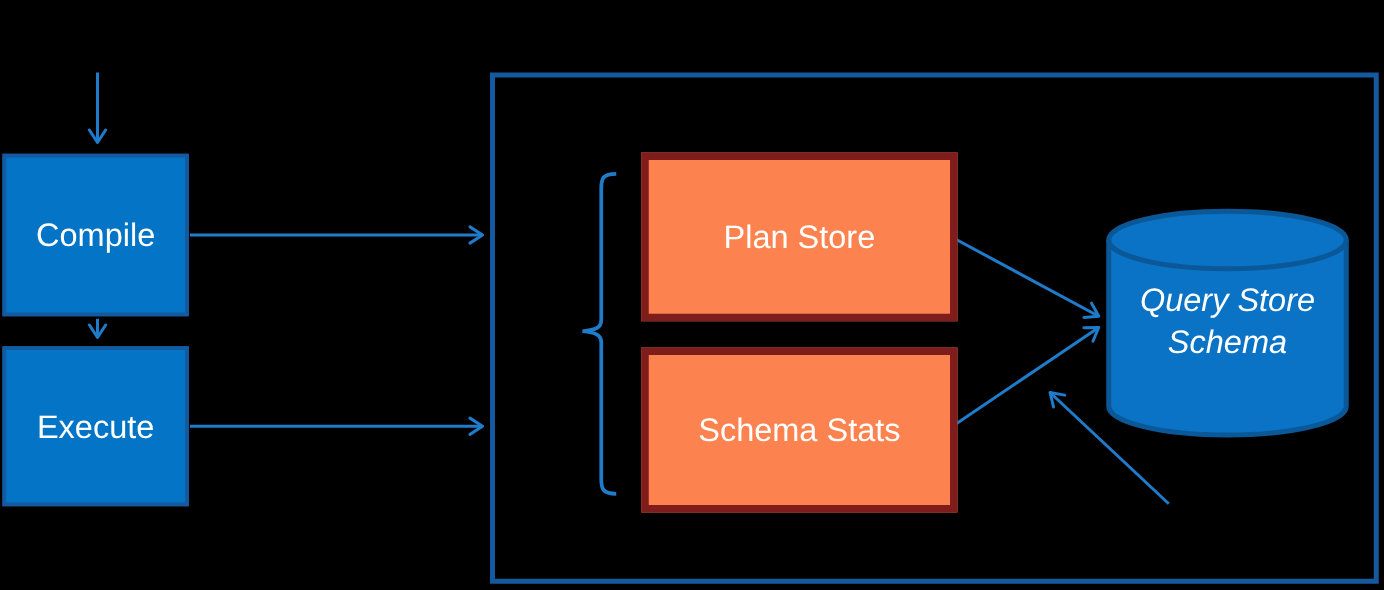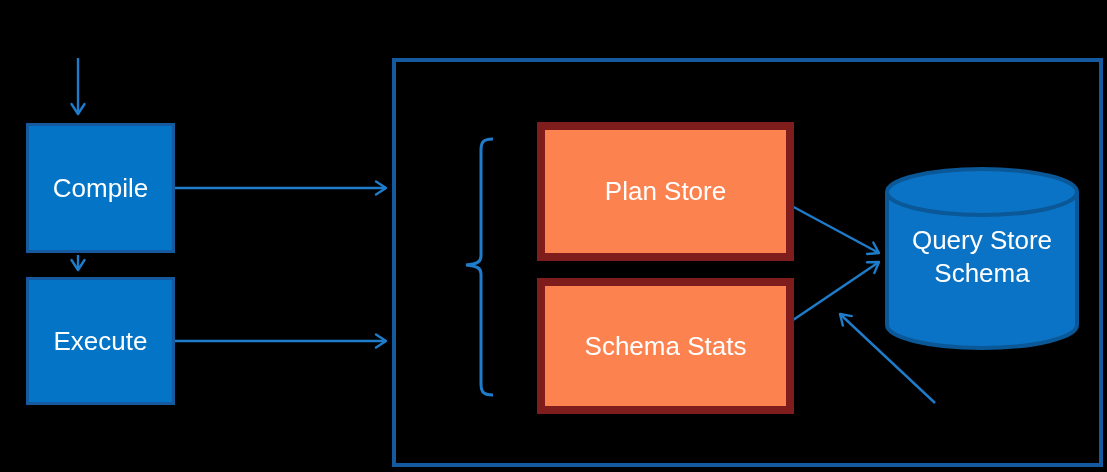--- a/index.html
+++ b/index.html
@@ -14,24 +14,23 @@
   .layer { position: absolute; left: 0; top: 0; z-index: 1; }
   .node {
     position: absolute;
     display: flex;
     align-items: center;
     justify-content: center;
     color: #fff;
     font-size: 26px;
     z-index: 2;
     text-align: center;
-    margin-left: 24px;
   }
   .blue-node   { background: #0374C6; border: 3px solid #155A9E; }
-  .orange-node { background: #FC8350; border: 8px solid #7f1d1d; text-align: right; }
+  .orange-node { background: #FC8350; border: 6px solid #7f1d1d; text-align: right; }
   .compile  { left: 2px;   top: 123px; width: 143px; height: 124px; }
   .execute  { left: 2px;   top: 277px; width: 143px; height: 122px; }
   .plan     { left: 513px; top: 122px; width: 241px; height: 123px; }
   .runtime  { left: 513px; top: 278px; width: 241px; height: 120px; }
   .container-box {
     position: absolute;
     left: 392px; top: 58px;
     width: 703px; height: 401px;
     border: 4px solid #155A9E;
     background: transparent;
@@ -39,20 +38,21 @@
   }
   .cyl-label {
     position: absolute;
     left: 897px; top: 224px;
     width: 170px;
     color: #fff;
     font-size: 26px;
     line-height: 33px;
     text-align: center;
     z-index: 3;
+    font-style: italic;
   }
 </style>
 </head>
 <body>
 
 <div class="stage">
 
   <svg class="layer" width="1107" height="472" viewBox="0 0 1107 472">
     <defs>
       <marker id="ah" markerWidth="16" markerHeight="18" refX="12" refY="8.5" orient="auto" markerUnits="userSpaceOnUse">

